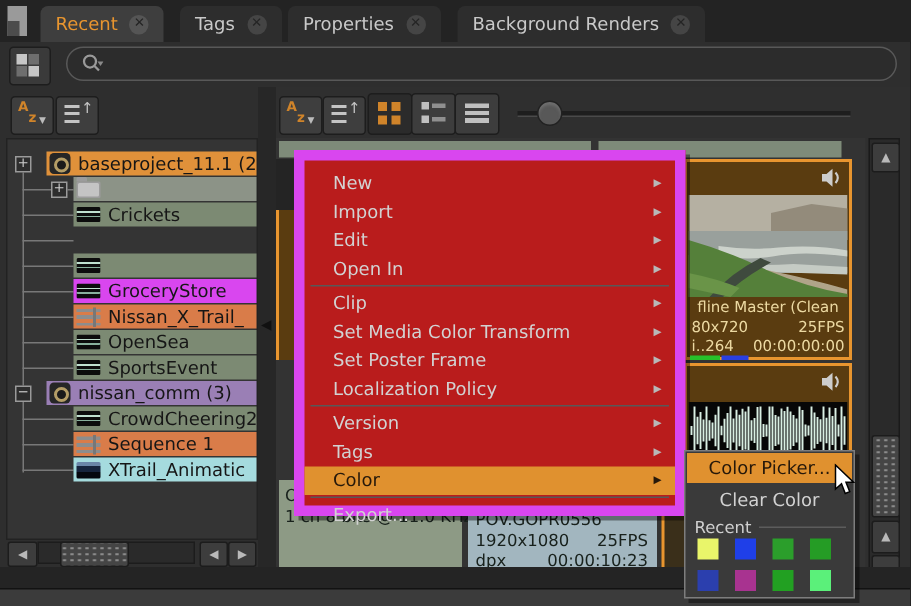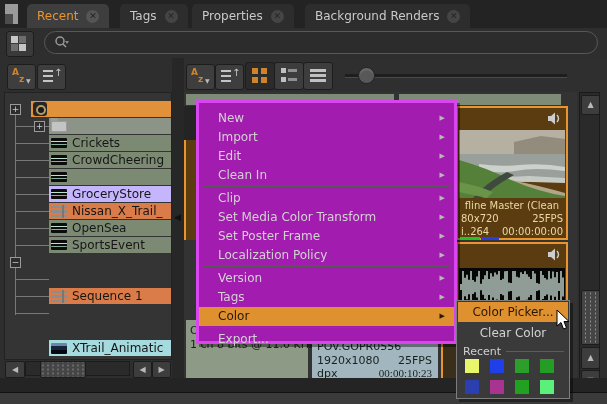--- a/index.html
+++ b/index.html
@@ -72,21 +72,21 @@
   .strip{position:absolute;height:11px;background:#7e8b79;}
   .tile{position:absolute;box-sizing:border-box;}
   .sel{border:2px solid #e8952f;background:#5a3c10;}
   .tile-head{position:absolute;left:0;top:0;right:0;height:22px;}
   .spk{position:absolute;right:5px;top:4px;}
   .tile-foot{position:absolute;left:1px;right:1px;font-size:10px;color:#ecd9a2;white-space:nowrap;text-align:center;}
   .jrow{display:flex;justify-content:space-between;padding:0 2px;}
   .cbar{position:absolute;height:3px;}
   .gtile-text{position:absolute;font-size:11px;color:#18211c;white-space:nowrap;}
   
-  #menu{left:196px;top:100px;width:261px;height:244px;background:#a21caf;border:3px solid #d946ef;
+  #menu{left:196px;top:100px;width:261px;height:244px;background:#b91c1c;border:7px solid #d946ef;
         box-shadow:3px 3px 0 rgba(0,0,0,.4);z-index:10;box-sizing:border-box;}
   .mi{position:relative;height:19px;line-height:19px;font-size:12px;color:#d2d2d2;padding-left:19px;}
   .mi .arrow{position:absolute;right:9px;top:0;font-size:7px;color:#b8b8b8;}
   .mi .shortcut{position:absolute;right:9px;top:0;font-size:12px;color:#d2d2d2;}
   .mi.hl{background:#e0912f;color:#26180a;}
   .mi.hl .arrow{color:#26180a;}
   .msep{height:4px;position:relative;}
   .msep::after{content:"";position:absolute;left:4px;right:4px;top:1px;height:1px;background:#585858;}
   
   #submenu{left:456px;top:300px;width:114px;height:99px;background:#3a3a3a;border:1px solid #7d7d7d;
@@ -157,70 +157,75 @@
         <span class="caret">▼</span>
     </div>
     <div class="tool-btn" style="left:37px;top:6px;width:27px;height:24px;">
       <span class="sortlines"></span>
       <span class="sortarrow">↑</span>
     </div>
     <div class="abs" id="tree">
         <div class="tline" style="left: 10px; top: 18px; width: 1px; height: 204px;"></div>
         <div class="tree-row" style="left: 26px; top: 8px; width: 140px; background: rgb(224, 145, 58);">
           <span class="ic-bin"></span>
+          <span>baseproject_11.1 (2</span>
         </div>
         <div class="expander" style="left: 5px; top: 11px;">+</div>
         <div class="tline" style="left: 10px; top: 33px; width: 34px; height: 1px;"></div>
         <div class="tree-row" style="left: 44px; top: 25px; width: 122px; background: rgb(140, 147, 135);">
           <span class="ic-folder"></span>
         </div>
         <div class="expander" style="left: 29px; top: 28px;">+</div>
         <div class="tline" style="left: 10px; top: 50px; width: 34px; height: 1px;"></div>
         <div class="tree-row" style="left: 44px; top: 42px; width: 122px; background: rgb(124, 138, 115);">
           <span class="ic-audio"></span>
           <span>Crickets</span>
         </div>
         <div class="tline" style="left: 10px; top: 67px; width: 34px; height: 1px;"></div>
-        <div class="tree-row" style="left: 44px; top: 59px; width: 122px; background: rgb(124, 138, 115);">
-          <span class="ic-audio"></span>
-          <span>CrowdCheering</span>
-        </div>
         <div class="tline" style="left: 10px; top: 84px; width: 34px; height: 1px;"></div>
         <div class="tree-row" style="left: 44px; top: 76px; width: 122px; background: rgb(124, 138, 115);">
           <span class="ic-audio"></span>
         </div>
         <div class="tline" style="left: 10px; top: 101px; width: 34px; height: 1px;"></div>
-        <div class="tree-row" style="left: 44px; top: 93px; width: 122px; background: #c4b5fd;">
+        <div class="tree-row" style="left: 44px; top: 93px; width: 122px; background: #d946ef;">
           <span class="ic-audio"></span>
           <span>GroceryStore</span>
         </div>
         <div class="tline" style="left: 10px; top: 118px; width: 34px; height: 1px;"></div>
         <div class="tree-row" style="left: 44px; top: 110px; width: 122px; background: rgb(217, 124, 73);">
           <span class="ic-seq"></span>
           <span>Nissan_X_Trail_</span>
         </div>
         <div class="tline" style="left: 10px; top: 135px; width: 34px; height: 1px;"></div>
         <div class="tree-row" style="left: 44px; top: 127px; width: 122px; background: rgb(124, 138, 115);">
           <span class="ic-audio"></span>
           <span>OpenSea</span>
         </div>
         <div class="tline" style="left: 10px; top: 152px; width: 34px; height: 1px;"></div>
         <div class="tree-row" style="left: 44px; top: 144px; width: 122px; background: rgb(124, 138, 115);">
           <span class="ic-audio"></span>
           <span>SportsEvent</span>
         </div>
+        <div class="tree-row" style="left: 26px; top: 161px; width: 140px; background: rgb(154, 127, 181);">
+          <span class="ic-bin"></span>
+          <span>nissan_comm (3)</span>
+        </div>
         <div class="expander" style="left: 5px; top: 164px;">−</div>
         <div class="tline" style="left: 10px; top: 186px; width: 34px; height: 1px;"></div>
+        <div class="tree-row" style="left: 44px; top: 178px; width: 122px; background: rgb(124, 138, 115);">
+          <span class="ic-audio"></span>
+          <span>CrowdCheering2</span>
+        </div>
         <div class="tline" style="left: 10px; top: 203px; width: 34px; height: 1px;"></div>
         <div class="tree-row" style="left: 44px; top: 195px; width: 122px; background: rgb(217, 124, 73);">
           <span class="ic-seq"></span>
           <span>Sequence 1</span>
         </div>
         <div class="tline" style="left: 10px; top: 220px; width: 34px; height: 1px;"></div>
-        <div class="tree-row" style="left: 44px; top: 212px; width: 122px; background: rgb(165, 219, 222); margin-top: 35px;">
+        <div class="tree-row" style="left: 44px; top: 212px; width: 122px; background: rgb(165, 219, 222);">
           <span class="ic-clip"></span>
           <span>XTrail_Animatic</span>
         </div>
       </div>
 
     <div class="sb-btn" style="left:5px;top:303px;width:18px;height:15px;font-size:8px;line-height:15px;">◀</div>
     <div class="sb-track" style="left:25px;top:303px;width:105px;height:15px;box-sizing:border-box;"></div>
     <div class="sb-thumb dots" style="left:40px;top:303px;width:44px;height:15px;"></div>
     <div class="sb-btn" style="left:133px;top:303px;width:17px;height:15px;font-size:8px;line-height:15px;">◀</div>
     <div class="sb-btn" style="left:152px;top:303px;width:17px;height:15px;font-size:8px;line-height:15px;">▶</div>
@@ -364,21 +369,21 @@
     <div class="tile" style="left:2px;top:228px;width:122px;height:58px;background:#8d9a85;">
       <div class="gtile-text" style="left:4px;top:4px;">OpenSea</div>
       <div class="gtile-text" style="left:4px;top:18px;">1 ch 8 bits @ 11.0 KHz</div>
     </div>
 
     <div class="tile" style="left:128px;top:244px;width:126px;height:58px;background:#a2b6bf;">
       <div class="gtile-text" style="left:5px;top:4px;">POV.GOPR0556</div>
       <div class="gtile-text" style="left:5px;top:18px;">1920x1080</div>
       <div class="gtile-text" style="right:6px;top:18px;left:auto;">25FPS</div>
       <div class="gtile-text" style="left:5px;top:31px;">dpx</div>
-      <div class="gtile-text" style="right:6px;top:31px;left:auto;font-family:Liberation Serif, serif;">00:00:10:23</div>
+      <div class="gtile-text" style="right:6px;top:31px;left:auto;">00:00:10:23</div>
       <div class="cbar" style="left:3px;top:45px;width:20px;background:#e02020;"></div>
       <div class="cbar" style="left:25px;top:45px;width:20px;background:#22c526;"></div>
       <div class="cbar" style="left:47px;top:45px;width:17px;background:#2636d8;"></div>
     </div>
 
     <div class="tile" style="left:257px;top:228px;width:17px;height:58px;background:#3a2f1a;border-left:2px solid #e8952f;border-top:2px solid #e8952f;">
       <div class="gtile-text" style="left:4px;top:12px;color:#ddd;">2</div>
     </div>
   </div>
 
@@ -390,21 +395,21 @@
   </div>
 
   <div class="abs" id="bottom-dark"></div>
   <div class="abs" id="bottom-band"></div>
 
   <div class="abs" id="menu">
       <div style="padding-top: 6px;">
         <div class="mi"><span>New</span><span class="arrow">▶</span></div>
         <div class="mi"><span>Import</span><span class="arrow">▶</span></div>
         <div class="mi"><span>Edit</span><span class="arrow">▶</span></div>
-        <div class="mi"><span>Clean In</span><span class="arrow">▶</span></div>
+        <div class="mi"><span>Open In</span><span class="arrow">▶</span></div>
         <div class="msep"></div>
         <div class="mi"><span>Clip</span><span class="arrow">▶</span></div>
         <div class="mi"><span>Set Media Color Transform</span><span class="arrow">▶</span></div>
         <div class="mi"><span>Set Poster Frame</span><span class="arrow">▶</span></div>
         <div class="mi"><span>Localization Policy</span><span class="arrow">▶</span></div>
         <div class="msep"></div>
         <div class="mi"><span>Version</span><span class="arrow">▶</span></div>
         <div class="mi"><span>Tags</span><span class="arrow">▶</span></div>
         <div class="mi hl"><span>Color</span><span class="arrow">▶</span></div>
         <div class="msep"></div>

